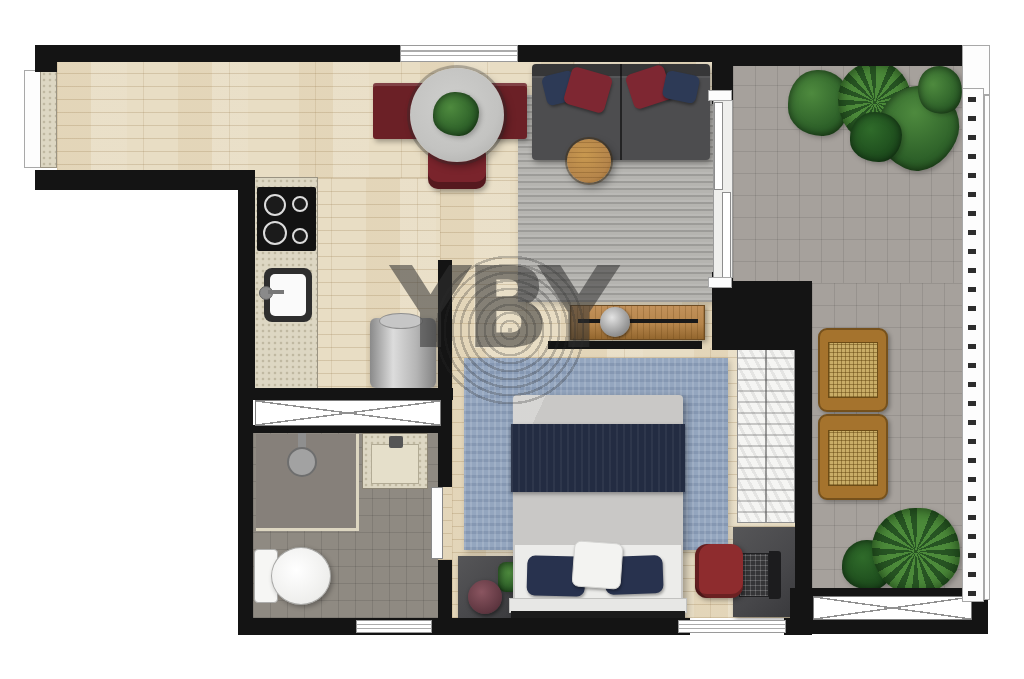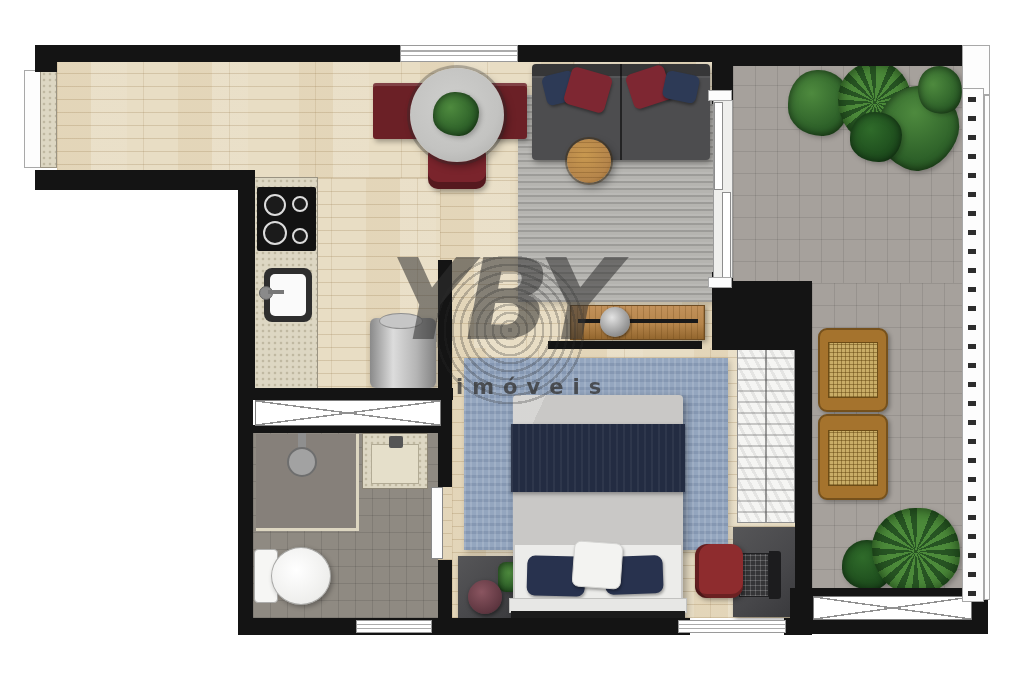--- a/index.html
+++ b/index.html
@@ -200,16 +200,15 @@
   <div class="abs slide-panel" style="left:722px;top:192px;width:9px;height:86px;"></div>
   <div class="abs white-box" style="left:708px;top:90px;width:24px;height:11px;"></div>
   <div class="abs white-box" style="left:708px;top:277px;width:24px;height:11px;"></div>
   <div class="abs" style="left:431px;top:487px;width:12px;height:72px;background:#fdfdfd;border:1px solid #888;box-sizing:border-box;z-index:5;"></div>
   <div class="abs white-box" style="left:962px;top:45px;width:28px;height:50px;"></div>
   <div class="abs white-box" style="left:962px;top:88px;width:22px;height:514px;"></div>
   <div class="abs rail-dashes" style="left:968px;top:94px;width:8px;height:502px;"></div>
   <div class="abs white-box" style="left:984px;top:95px;width:6px;height:505px;"></div>
 
   <div class="abs wm-rings" style="left:435px;top:255px;width:150px;height:150px;z-index:9;"></div>
-  <div class="abs wm-logo" style="left:390px;top:244px;z-index:9;font-style:italic;">YBY</div>
-  <div class="abs wm-sub" style="left:456px;top:375px;z-index:9;">imóveis</div>
+  <div class="abs wm-logo" style="left:390px;top:252px;z-index:9;">YBY</div>
 
 </div>
 
 </body></html>

